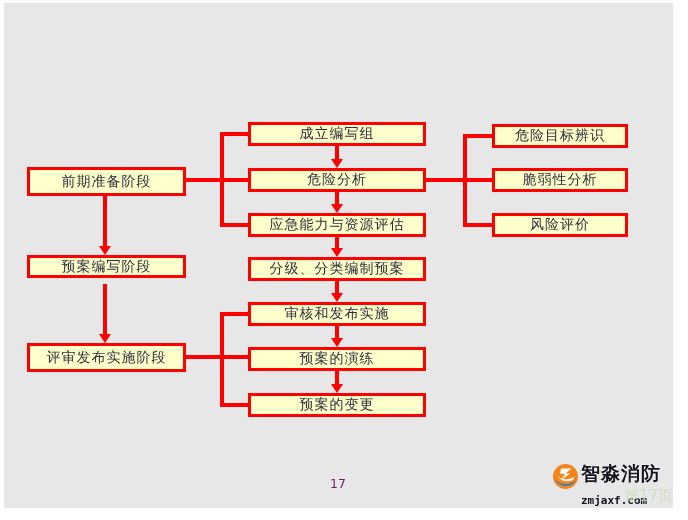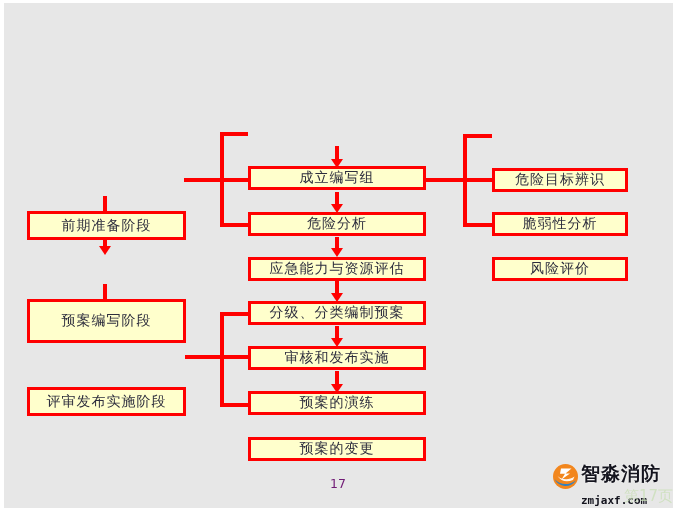--- a/index.html
+++ b/index.html
@@ -7,21 +7,21 @@
   body{background:#ffffff;font-family:"DejaVu Sans","Liberation Sans",sans-serif;overflow:hidden}
   .page{position:relative;width:688px;height:520px;background:#ffffff}
   .slide{position:absolute;left:4px;top:3px;width:669px;height:505px;background:var(--slide-bg,#E7E7E7)}
   .node{
     position:absolute;
     background:var(--node-fill,#FFFFCC);
     border:3px solid var(--node-border,#FF0000);
     display:flex;align-items:center;justify-content:center;
     font-family:Liberation Mono, monospace;
     font-size:14px;color:var(--text,#2d2d3d);
-    letter-spacing:1px;white-space:nowrap;margin-top:44px;
+    letter-spacing:1px;white-space:nowrap;
   }
   .ln{position:absolute;background:var(--connector,#FF0000)}
   .ah{position:absolute;width:0;height:0;
       border-left:6px solid transparent;border-right:6px solid transparent;
       border-top:9px solid var(--connector,#FF0000)}
   .pagenum{position:absolute;left:318px;top:476px;width:40px;text-align:center;
       font-size:12.5px;color:#701a75}
   .logo{position:absolute;left:553px;top:464px;display:flex;align-items:flex-start}
   .logo-text{margin-left:3px;line-height:1;color:#14141e}
   .logo-name{font-size:19px;font-weight:bold;letter-spacing:1px;
@@ -66,21 +66,21 @@
   <div class="ah" style="left:331px;top:338px"></div>
   <div class="ln" style="left:335px;top:371px;width:4px;height:13px"></div>
   <div class="ah" style="left:331px;top:384px"></div>
 
   <div class="ln" style="left:103px;top:196px;width:4px;height:50px"></div>
   <div class="ah" style="left:99px;top:246px"></div>
   <div class="ln" style="left:103px;top:284px;width:4px;height:50px"></div>
   <div class="ah" style="left:99px;top:334px"></div>
 
   <div class="node" style="left:27px;top:167px;width:159px;height:29px">前期准备阶段</div>
-  <div class="node" style="left:27px;top:255px;width:159px;height:44px">预案编写阶段</div>
+  <div class="node" style="left:27px;top:255px;width:159px;height:23px">预案编写阶段</div>
   <div class="node" style="left:27px;top:343px;width:159px;height:29px">评审发布实施阶段</div>
 
   <div class="node" style="left:248px;top:122px;width:178px;height:24px">成立编写组</div>
   <div class="node" style="left:248px;top:168px;width:178px;height:24px">危险分析</div>
   <div class="node" style="left:248px;top:213px;width:178px;height:24px">应急能力与资源评估</div>
   <div class="node" style="left:248px;top:257px;width:178px;height:24px">分级、分类编制预案</div>
   <div class="node" style="left:248px;top:302px;width:178px;height:24px">审核和发布实施</div>
   <div class="node" style="left:248px;top:393px;width:178px;height:24px">预案的变更</div>
   <div class="node" style="left:248px;top:347px;width:178px;height:24px">预案的演练</div>
 

